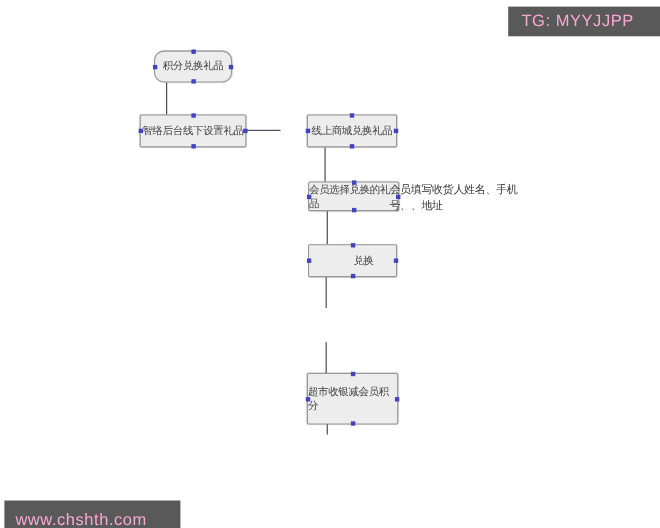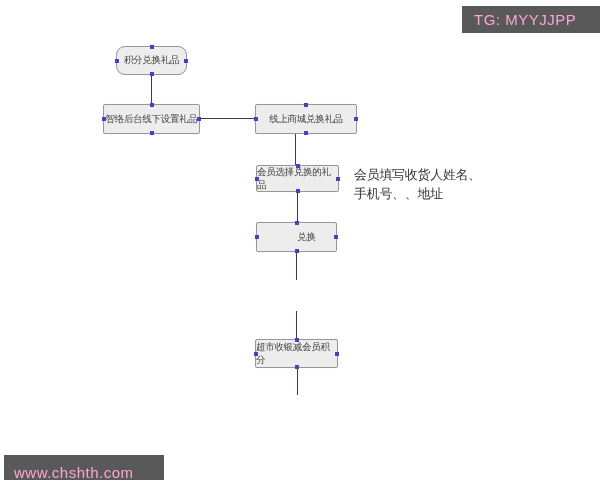--- a/index.html
+++ b/index.html
@@ -7,29 +7,30 @@
     position:relative;width:600px;height:480px;background:#ffffff;overflow:hidden;
     font-family:"Liberation Sans","DejaVu Sans",sans-serif;
   }
   
   .node{
     position:absolute;box-sizing:border-box;
     background:#ededed;border:1px solid #979797;border-radius:2px;
     display:flex;align-items:center;justify-content:center;
     font-size:9.5px;color:#3f3f3f;letter-spacing:-0.3px;
     box-shadow:0 0 1px rgba(0,0,0,0.15);
+    margin-left:24px;
   }
   .node.rounded{border-radius:9px;}
   #n1{left:116px;top:46px;width:71px;height:29px;}
   #n2{left:103px;top:104px;width:97px;height:30px;}
-  #n3{left:255px;top:104px;width:102px;height:30px;}
+  #n3{left:255px;top:104px;width:82px;height:30px;}
   #n4{left:256px;top:165px;width:83px;height:27px;justify-content:center;}
   #n5{left:256px;top:222px;width:81px;height:30px;padding-left:20px;}
   #n6{left:255px;top:280px;width:83px;height:31px;}
-  #n7{left:255px;top:339px;width:83px;height:29px;align-items:center;}
+  #n7{left:255px;top:339px;width:83px;height:47px;align-items:center;}
   #n8{left:268px;top:395px;width:59px;height:33px;}
   
   .handle{position:absolute;width:4px;height:4px;background:#4343c0;}
   .handle.t{left:50%;top:-2px;margin-left:-2px;}
   .handle.b{left:50%;bottom:-2px;margin-left:-2px;}
   .handle.l{left:-2px;top:50%;margin-top:-2px;}
   .handle.r{right:-2px;top:50%;margin-top:-2px;}
   
   .edge{position:absolute;background:#3a3a4e;}
   .edge.v{width:1px;}
@@ -37,21 +38,21 @@
   #c1{left:151px;top:75px;height:29px;}
   #c2{left:200px;top:118px;width:55px;}
   #c3{left:295px;top:134px;height:31px;}
   #c4{left:297px;top:192px;height:30px;}
   #c5{left:296px;top:252px;height:28px;}
   #c6{left:296px;top:311px;height:28px;}
   #c7{left:297px;top:368px;height:27px;}
   
   #annotation{
     position:absolute;left:354px;top:166px;width:138px;
-    font-size:13px;line-height:1.45;color:#333;letter-spacing:-0.3px;
+    font-size:10px;line-height:1.45;color:#333;letter-spacing:-0.3px;
   }
   
   .wm{
     position:absolute;background:#595959;color:#f9a8d4;
     display:flex;align-items:center;font-size:15px;letter-spacing:0.5px;
   }
   #wm-top{left:462px;top:6px;width:138px;height:27px;padding-left:12px;box-sizing:border-box;}
   #wm-bottom{left:4px;top:443px;width:160px;height:34px;padding-left:10px;box-sizing:border-box;margin-top:12px;}
 </style>
 </head>

